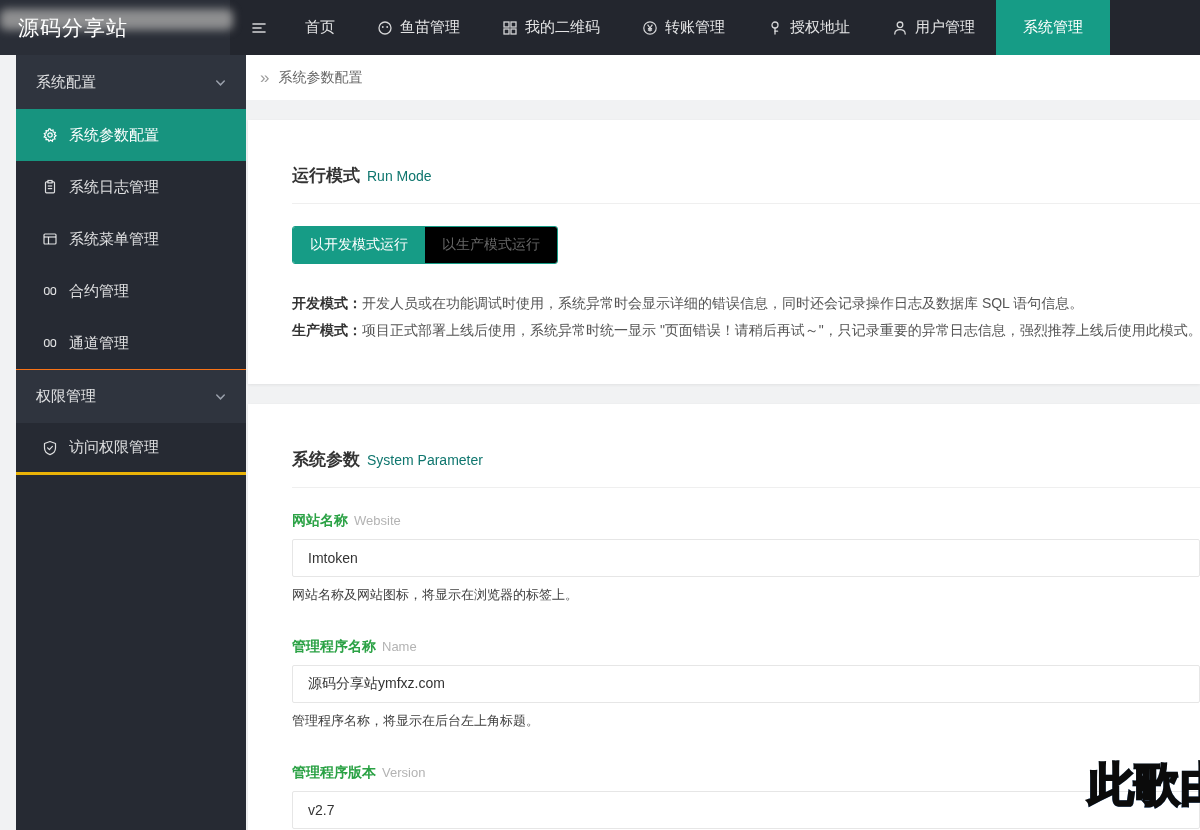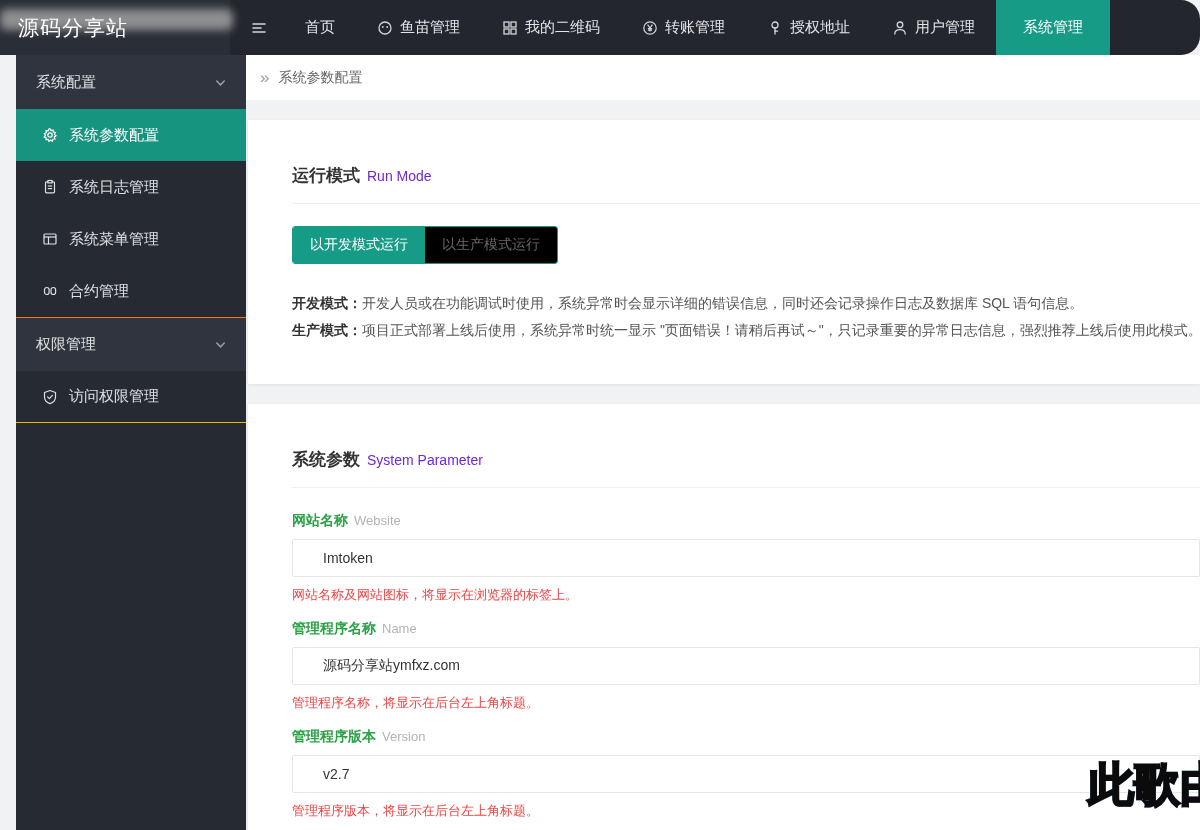--- a/index.html
+++ b/index.html
@@ -5,21 +5,21 @@
   * { margin:0; padding:0; box-sizing:border-box; }
   html,body { width:1200px; height:830px; overflow:hidden; }
   body {
     font-family:"Liberation Sans","DejaVu Sans",sans-serif;
     background:#f1f2f3; position:relative;
   }
   svg { display:block; }
 
   
   .topbar { position:absolute; top:0; left:0; width:1200px; height:55px;
-    background:#23262e; display:flex; z-index:20;border-radius:19px; }
+    background:#23262e; display:flex; z-index:20; }
   .logo-area { width:230px; min-width:230px; background:#2a2e37; color:#fff;
     font-size:21px; letter-spacing:1px; display:flex; align-items:center;
     padding-left:18px; position:relative; }
   .blur-patch { position:absolute; left:0; top:9px; width:233px; height:21px;
     background:rgba(160,160,160,.85); filter:blur(4px); border-radius:6px;
     pointer-events:none; }
   .logo-text { position:relative; z-index:2; }
   .nav { flex:1; display:flex; align-items:stretch;
     color:rgba(255,255,255,.88); font-size:15px; }
   .nav-item { display:flex; align-items:center; gap:7px; padding:16px 21px;
@@ -31,56 +31,56 @@
   
   .sidebar { position:absolute; top:55px; left:16px; bottom:0; width:230px;
     background:#262a33; color:rgba(255,255,255,.85); font-size:15px; z-index:15; }
   .group-header { height:54px; display:flex; align-items:center;
     justify-content:space-between; padding:0 18px 0 20px; background:#2f343e;
     border-top:1px solid #f97316; cursor:pointer; }
   .group-header:first-child { border-top:none; }
   .side-item { height:52px; display:flex; align-items:center; gap:11px;
     padding:0 26px; cursor:pointer; }
   .side-item.active { background:#17947f; color:#fff; }
-  .side-item.last { border-bottom:1px solid #eab308; }
+  .side-item.last { border-bottom:3px solid #eab308; }
   .chev { color:#9aa0ab; }
 
   
   .main { position:absolute; top:55px; left:230px; width:970px; height:775px;
     background:#f1f2f3; overflow:hidden; }
   .breadcrumb { height:45px; background:#fff; display:flex; align-items:center;
     gap:9px; padding-left:30px; font-size:14px; color:#666; }
   .crumb-icon { color:#9c9c9c; font-size:17px; line-height:1; }
 
   .card { background:#fff; margin:20px 0 0 18px; padding:44px 0 40px 44px;
     box-shadow:0 1px 3px rgba(0,0,0,.07); }
   .card-title { font-size:17px; font-weight:bold; color:#333; }
-  .card-title .en { font-size:14px; color:#6d28d9; font-weight:normal;
+  .card-title .en { font-size:14px; color:#0f766e; font-weight:normal;
     margin-left:7px; }
   .card-divider { border:none; border-top:1px solid #efefef; margin-top:16px; }
 
   .toggle-group { display:inline-flex; border:1px solid #169c86;
     border-radius:3px; margin-top:22px; overflow:hidden; }
   .toggle-btn { font-size:14px; padding:9px 17px; background:#000000; color:#666;
     cursor:pointer; border:none; font-family:inherit; }
   .toggle-btn.active { background:#169c86; color:#fff; }
 
   .mode-desc { margin-top:26px; font-size:14px; color:#555; line-height:27px;
     white-space:nowrap; }
   .mode-desc b { color:#333; }
 
-  .field { margin-top:16px; }
+  .field { margin-top:34px; }
   .field.first { margin-top:24px; }
   .field-label { font-size:14px; font-weight:bold; color:#2ba245; }
   .field-label .en { font-size:13px; color:#b3b3b3; font-weight:normal;
     margin-left:6px; }
   .field-input { display:block; margin-top:9px; width:100%; height:38px;
-    border:1px solid #e6e6e6; border-radius:2px; padding:0 30px; font-size:14px;
+    border:1px solid #e6e6e6; border-radius:2px; padding:0 15px; font-size:14px;
     color:#333; background:#fff; outline:none; font-family:inherit; }
-  .helper { margin-top:9px; font-size:13px; color:#ef4444; white-space:nowrap; }
+  .helper { margin-top:9px; font-size:13px; color:#404040; white-space:nowrap; }
 
   
   .watermark { position:absolute; left:1088px; top:754px; z-index:50;
     font-family:"DejaVu Sans",sans-serif; font-size:46px; font-weight:bold;
     white-space:nowrap; color:#5b9bd5;
     background:linear-gradient(180deg,#e2f1ff 0%,#86bdf2 42%,#2a6cc9 100%);
     -webkit-background-clip:text; background-clip:text;
     -webkit-text-fill-color:transparent; -webkit-text-stroke:2.2px #0b0b0b; }
 </style>
 </head>
@@ -200,20 +200,29 @@
   </div>
   <div class="side-item">
     <span>
       <svg width="16" height="16" viewBox="0 0 16 16" fill="none" stroke="currentColor" stroke-width="1.2">
         <rect x="2.5" y="4.5" width="4.6" height="7" rx="2.2"></rect>
           <rect x="9" y="4.5" width="4.6" height="7" rx="2.2"></rect>
       </svg>
     </span>
     <span>合约管理</span>
   </div>
+  <div class="side-item">
+    <span>
+      <svg width="16" height="16" viewBox="0 0 16 16" fill="none" stroke="currentColor" stroke-width="1.2">
+        <rect x="2.5" y="4.5" width="4.6" height="7" rx="2.2"></rect>
+          <rect x="9" y="4.5" width="4.6" height="7" rx="2.2"></rect>
+      </svg>
+    </span>
+    <span>通道管理</span>
+  </div>
   <div class="group-header">
     <span>权限管理</span>
     <span class="chev">
       <svg width="15" height="15" viewBox="0 0 16 16" fill="none" stroke="currentColor" stroke-width="1.6" stroke-linecap="round">
         <polyline points="4,6.5 8,10.5 12,6.5"></polyline>
       </svg>
     </span>
   </div>
   <div class="side-item last">
     <span>

